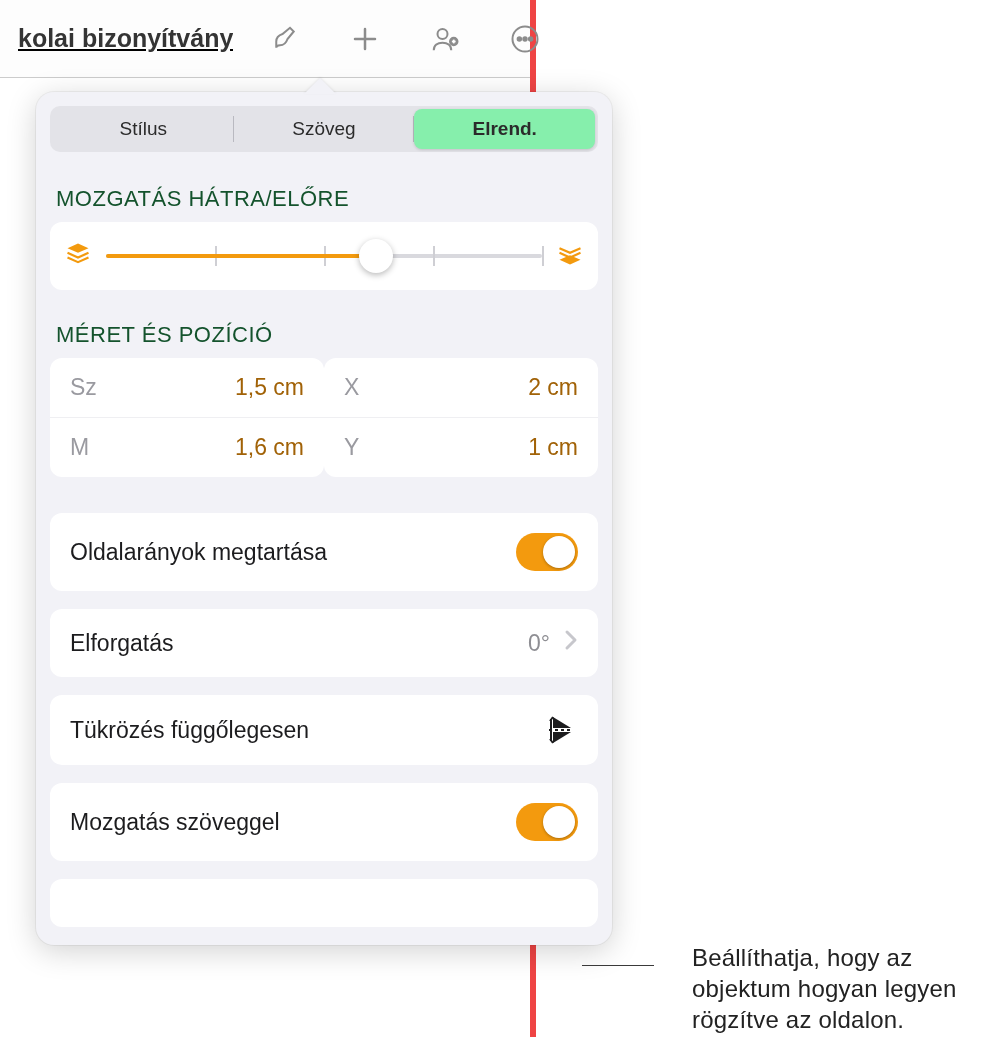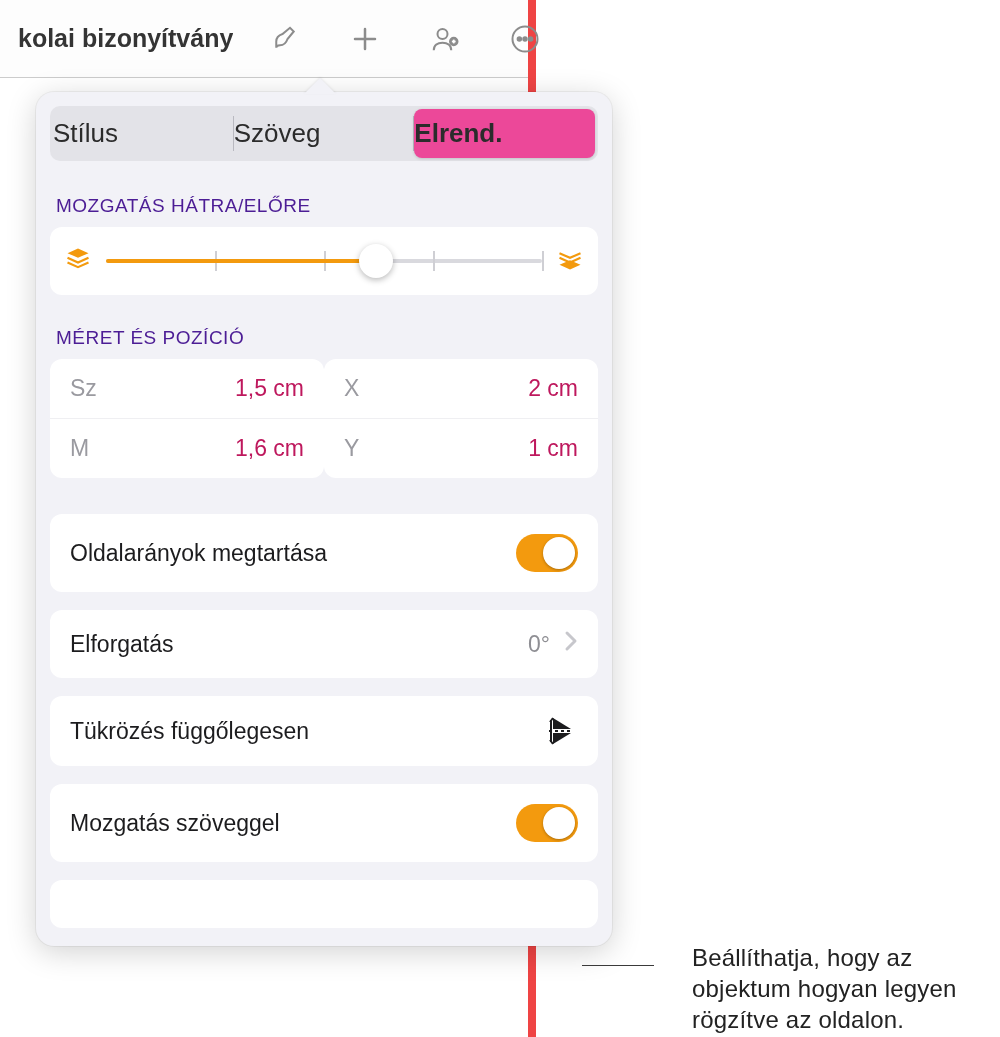--- a/index.html
+++ b/index.html
@@ -10,21 +10,22 @@
     height: 1037px;
     overflow: hidden;
     position: relative;
   }
   .app-frame {
     position: absolute;
     left: 0;
     top: 0;
     width: 536px;
     height: 1037px;
-    border-right: 8px solid #ef4444;
+    border-right: 6px solid #ef4444;
+    text-decoration: underline;
   }
   .topbar {
     height: 78px;
     border-bottom: 1px solid #ccc;
     display: flex;
     align-items: center;
     padding: 0 18px;
     gap: 36px;
     background: #fdfdfd;
   }
@@ -69,43 +70,44 @@
   }
   .segmented {
     display:flex;
     background:#e3e3e8;
     border-radius:10px;
     padding:3px;
     margin-bottom: 20px;
   }
   .segmented .seg {
     flex:1;
-    font-size:26px;
+    text-align:center;
+    font-size:19px;
     font-weight:500;
     color:#2b2b2b;
     padding:9px 0;
     border-radius:8px;
     cursor:pointer;
     position:relative;
   }
   .segmented .seg.sep::after{
     content:"";
     position:absolute;
     right:0; top:7px; bottom:7px;
     width:1px; background:#b9b9c0;
   }
   .segmented .seg.active {
-    background:#ec4899;
+    background:#86efac;
     font-weight:600;
     box-shadow:0 1px 3px rgba(0,0,0,0.15);
   }
   .section-label {
-    font-size:19px;
+    font-size:22px;
     letter-spacing: 0.5px;
-    color:#4c1d95;
+    color:#14532d;
     padding: 14px 6px 10px 6px;
     text-transform: uppercase;
   }
   .card {
     background:#fff;
     border-radius:12px;
     margin-bottom: 18px;
   }
   .slider-card {
     display:flex;
@@ -154,21 +156,21 @@
   }
   .size-row {
     display:flex;
     align-items:center;
     justify-content:space-between;
     padding: 16px 20px;
     font-size:23px;
   }
   .size-row + .size-row { border-top:1px solid #efeff2; }
   .size-row .k { color:#9a9aa0; }
-  .size-row .v { color:#be185d;text-align:right; }
+  .size-row .v { color:#a16207;text-align:right; }
   .row-card {
     display:flex;
     align-items:center;
     justify-content:space-between;
     padding: 20px 20px;
     font-size:23px;
     color:#1c1c1e;
   }
   .row-card + .row-card-sep { height:1px; background:#e4e4e9; margin:0 20px; }
   .toggle {

